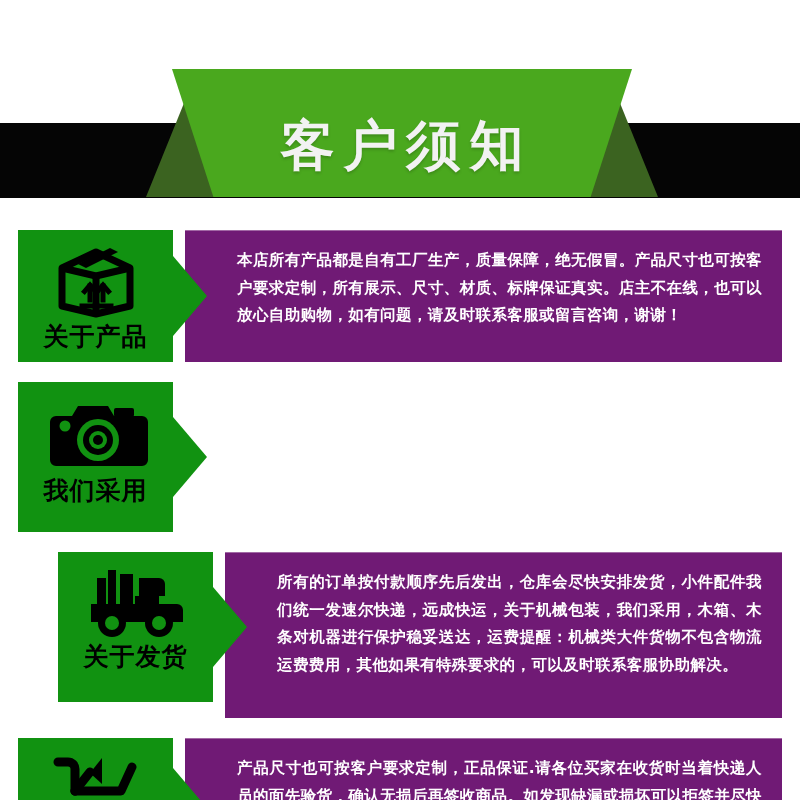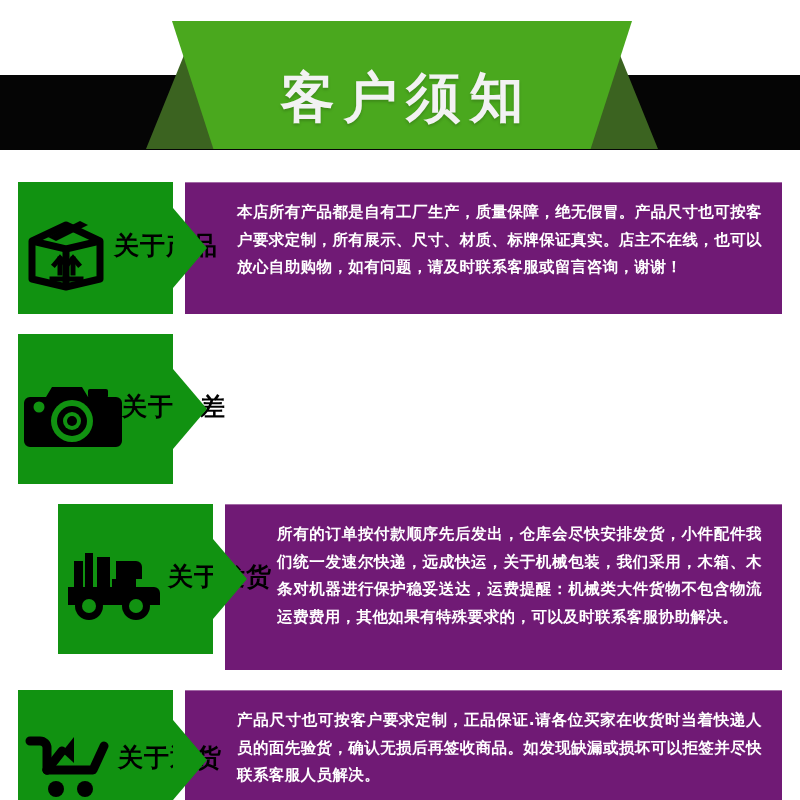--- a/index.html
+++ b/index.html
@@ -15,20 +15,21 @@
     overflow: hidden;
     position: relative;
   }
 
   
   .header {
     position: relative;
     width: 716px;
     height: 162px;
     background: #ffffff;
+    margin-top: 48px;
   }
   .header-blackbar {
     position: absolute;
     left: 0;
     top: 75px;
     width: 800px;
     height: 75px;
     background: #050505;
   }
   .ribbon-tail-left {
@@ -92,21 +93,21 @@
     align-items: stretch;
   }
 
   
   .icon-card {
     position: relative;
     width: 155px;
     flex: 0 0 155px;
     background: #119211;
     display: flex;
-    flex-direction: row;
+    flex-direction: column;
     align-items: center;
     justify-content: flex-start;
     z-index: 3;
   }
   .icon-card::after {
     
     content: "";
     position: absolute;
     right: -34px;
     top: 50%;
@@ -220,21 +221,21 @@
           <svg width="104" height="80" viewBox="0 0 104 80" aria-hidden="true">
             <path d="M6 22 h22 l6 -10 h30 l6 10 h28 a6 6 0 0 1 6 6 v38 a6 6 0 0 1 -6 6 h-86 a6 6 0 0 1 -6 -6 v-38 a6 6 0 0 1 6 -6 z" fill="#000"></path>
             <circle cx="54" cy="46" r="21" fill="#119211"></circle>
             <circle cx="54" cy="46" r="15" fill="#000"></circle>
             <circle cx="54" cy="46" r="9" fill="#119211"></circle>
             <circle cx="54" cy="46" r="5" fill="#000"></circle>
             <circle cx="21" cy="32" r="5.5" fill="#119211"></circle>
             <rect x="70" y="14" width="20" height="9" rx="2" fill="#000"></rect>
           </svg>
         </div>
-        <div class="icon-label">关于色差</div>
+        <div class="icon-label">我们采用</div>
       </div>
     </div>
   </div>
 
   <div class="section s3">
     <div class="section-inner">
       <div class="icon-card">
         <div class="icon-glyph">
           <svg width="110" height="76" viewBox="0 0 110 76" aria-hidden="true">
             <g fill="#000">

